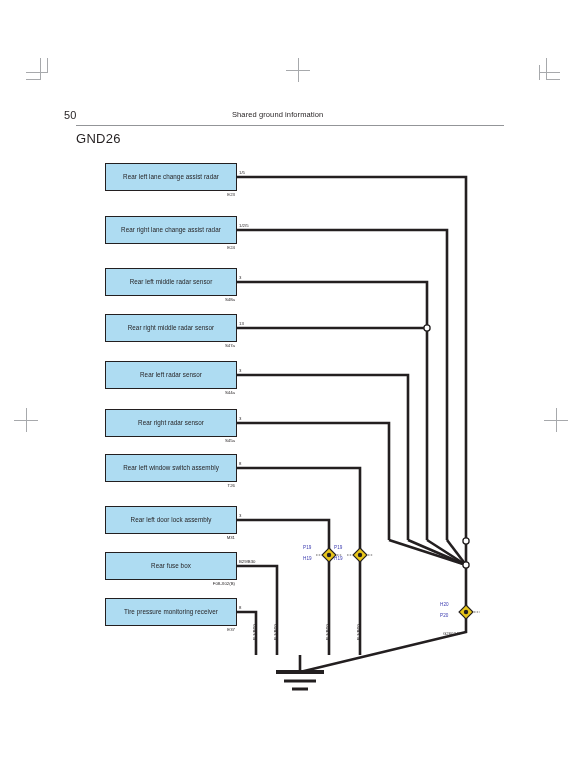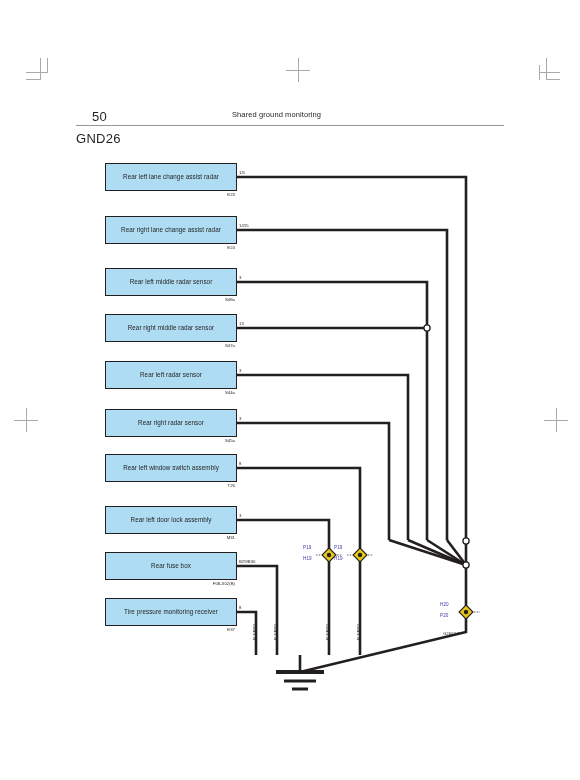--- a/index.html
+++ b/index.html
@@ -37,22 +37,22 @@
 
   
   .hdr-rule {
     position: absolute;
     left: 76px; top: 125px;
     width: 428px; height: 1px;
     background: #939598;
   }
   .page-num {
     position: absolute;
-    left: 92px; top: 109px;
-    font-size: 13px;
+    left: 64px; top: 109px;
+    font-size: 11px;
     color: #231f20;
     letter-spacing: .2px;
   }
   .hdr-title {
     position: absolute;
     left: 232px; top: 110px;
     font-size: 7.5px;
     color: #231f20;
     letter-spacing: .1px;
   }
@@ -155,21 +155,21 @@
     <div class="v" style="left:12px;top:0;height:24px;"></div>
     <div class="h" style="left:0;top:12px;width:24px;"></div>
   </div>
 
   <div class="regmark" style="left:544px;top:408px;width:24px;height:24px;">
     <div class="v" style="left:12px;top:0;height:24px;"></div>
     <div class="h" style="left:0;top:12px;width:24px;"></div>
   </div>
 
   <div class="page-num">50</div>
-  <div class="hdr-title">Shared ground monitoring</div>
+  <div class="hdr-title">Shared ground information</div>
   <div class="hdr-rule"></div>
   <div class="gnd-title">GND26</div>
 
   <div id="boxes">
       <div class="box" style="left: 105px; top: 163px; width: 132px; height: 28px;">
         <span>Rear left lane change assist radar</span>
       </div>
       <div class="pin-num" style="left: 239px; top: 170px;">1/5</div>
       <div class="conn-id" style="left: 65px; width: 170px; top: 192px;">E23</div>
       <div class="box" style="left: 105px; top: 216px; width: 132px; height: 28px;">

